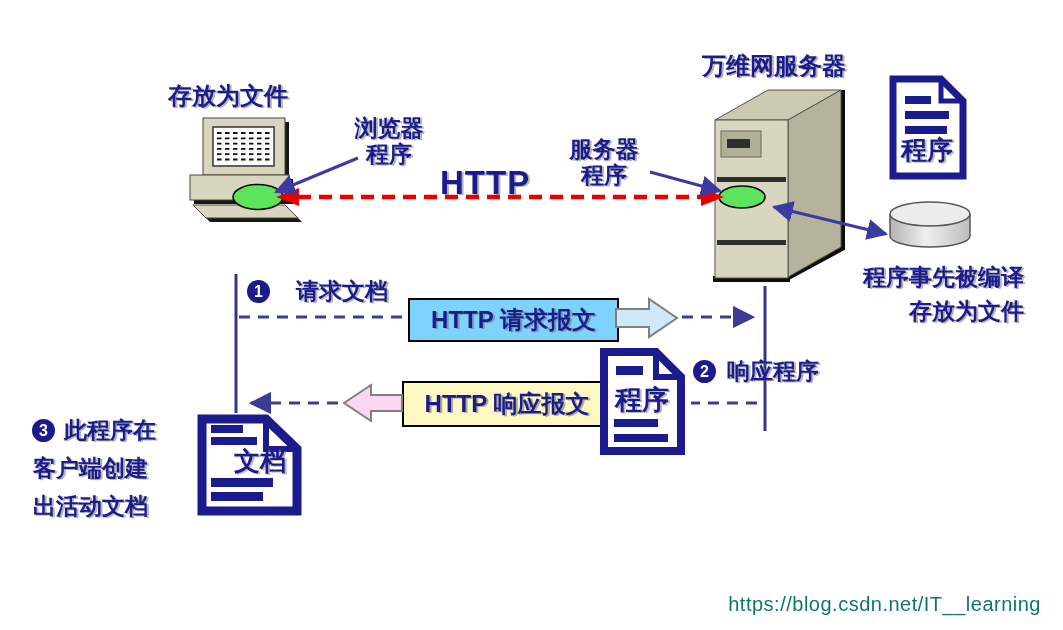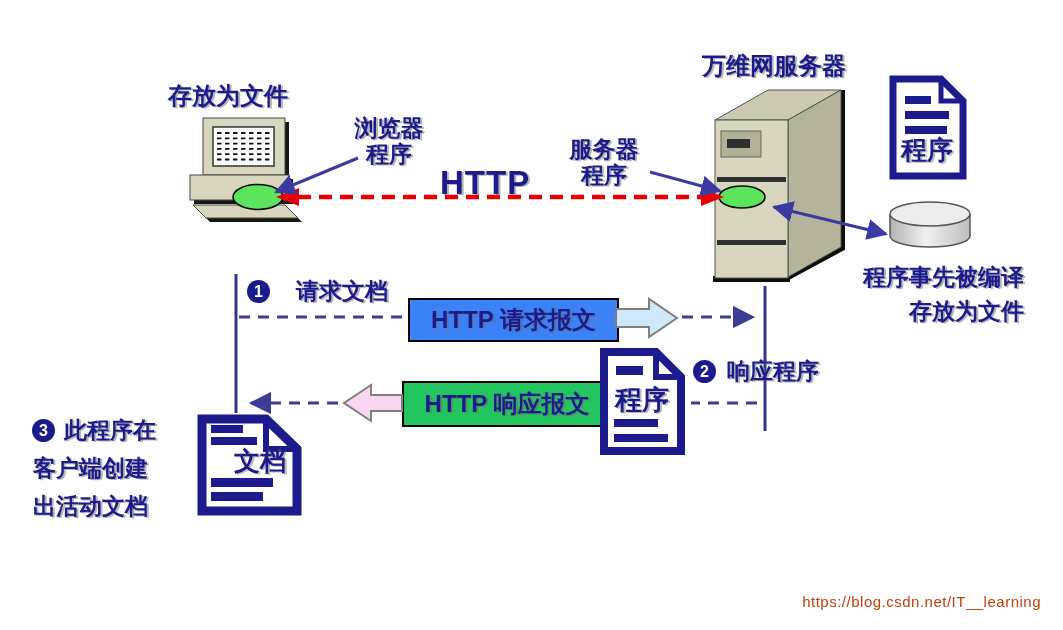--- a/index.html
+++ b/index.html
@@ -23,32 +23,32 @@
     width:23px;height:23px;border-radius:50%;background:#1b1b8e;color:#fff;
     font-weight:bold;font-size:16px;line-height:23px;text-align:center;z-index:3;
     text-shadow:none;
   }
   .doclabel{
     color:#1b1b8e;font-weight:bold;text-align:center;z-index:5;
     text-shadow:2px 1px 0 rgba(120,120,120,0.5);white-space:nowrap;
   }
   #gfx{position:absolute;left:0;top:0;z-index:2;pointer-events:none;}
   #watermark{
-    color:#c2410c;font-size:15px;z-index:3;letter-spacing:0.5px;
+    color:#0f766e;font-size:20px;z-index:3;letter-spacing:0.5px;
   }
 </style>
 </head>
 <body>
 
 <div id="canvas">
 
-  <div class="msgbox abs" style="left:408px;top:298px;width:207px;height:40px;background:#3b82f6;">
+  <div class="msgbox abs" style="left:408px;top:298px;width:207px;height:40px;background:#7dd3fc;">
     <span>HTTP 请求报文</span>
   </div>
-  <div class="msgbox abs" style="left:402px;top:381px;width:206px;height:42px;background:#22c55e;">
+  <div class="msgbox abs" style="left:402px;top:381px;width:206px;height:42px;background:#fef9c3;">
     <span>HTTP 响应报文</span>
   </div>
 
   <svg id="gfx" width="1063" height="630" viewBox="0 0 1063 630">
     <defs>
       <marker id="ah-nav" viewBox="0 0 10 10" refX="9" refY="5" markerWidth="7.5" markerHeight="7.5" orient="auto-start-reverse">
         <path d="M0,0 L10,5 L0,10 z" fill="#3c3c94"></path>
       </marker>
       <marker id="ah-blue" viewBox="0 0 10 10" refX="9" refY="5" markerWidth="7" markerHeight="7" orient="auto-start-reverse">
         <path d="M0,0 L10,5 L0,10 z" fill="#3a3aa0"></path>

